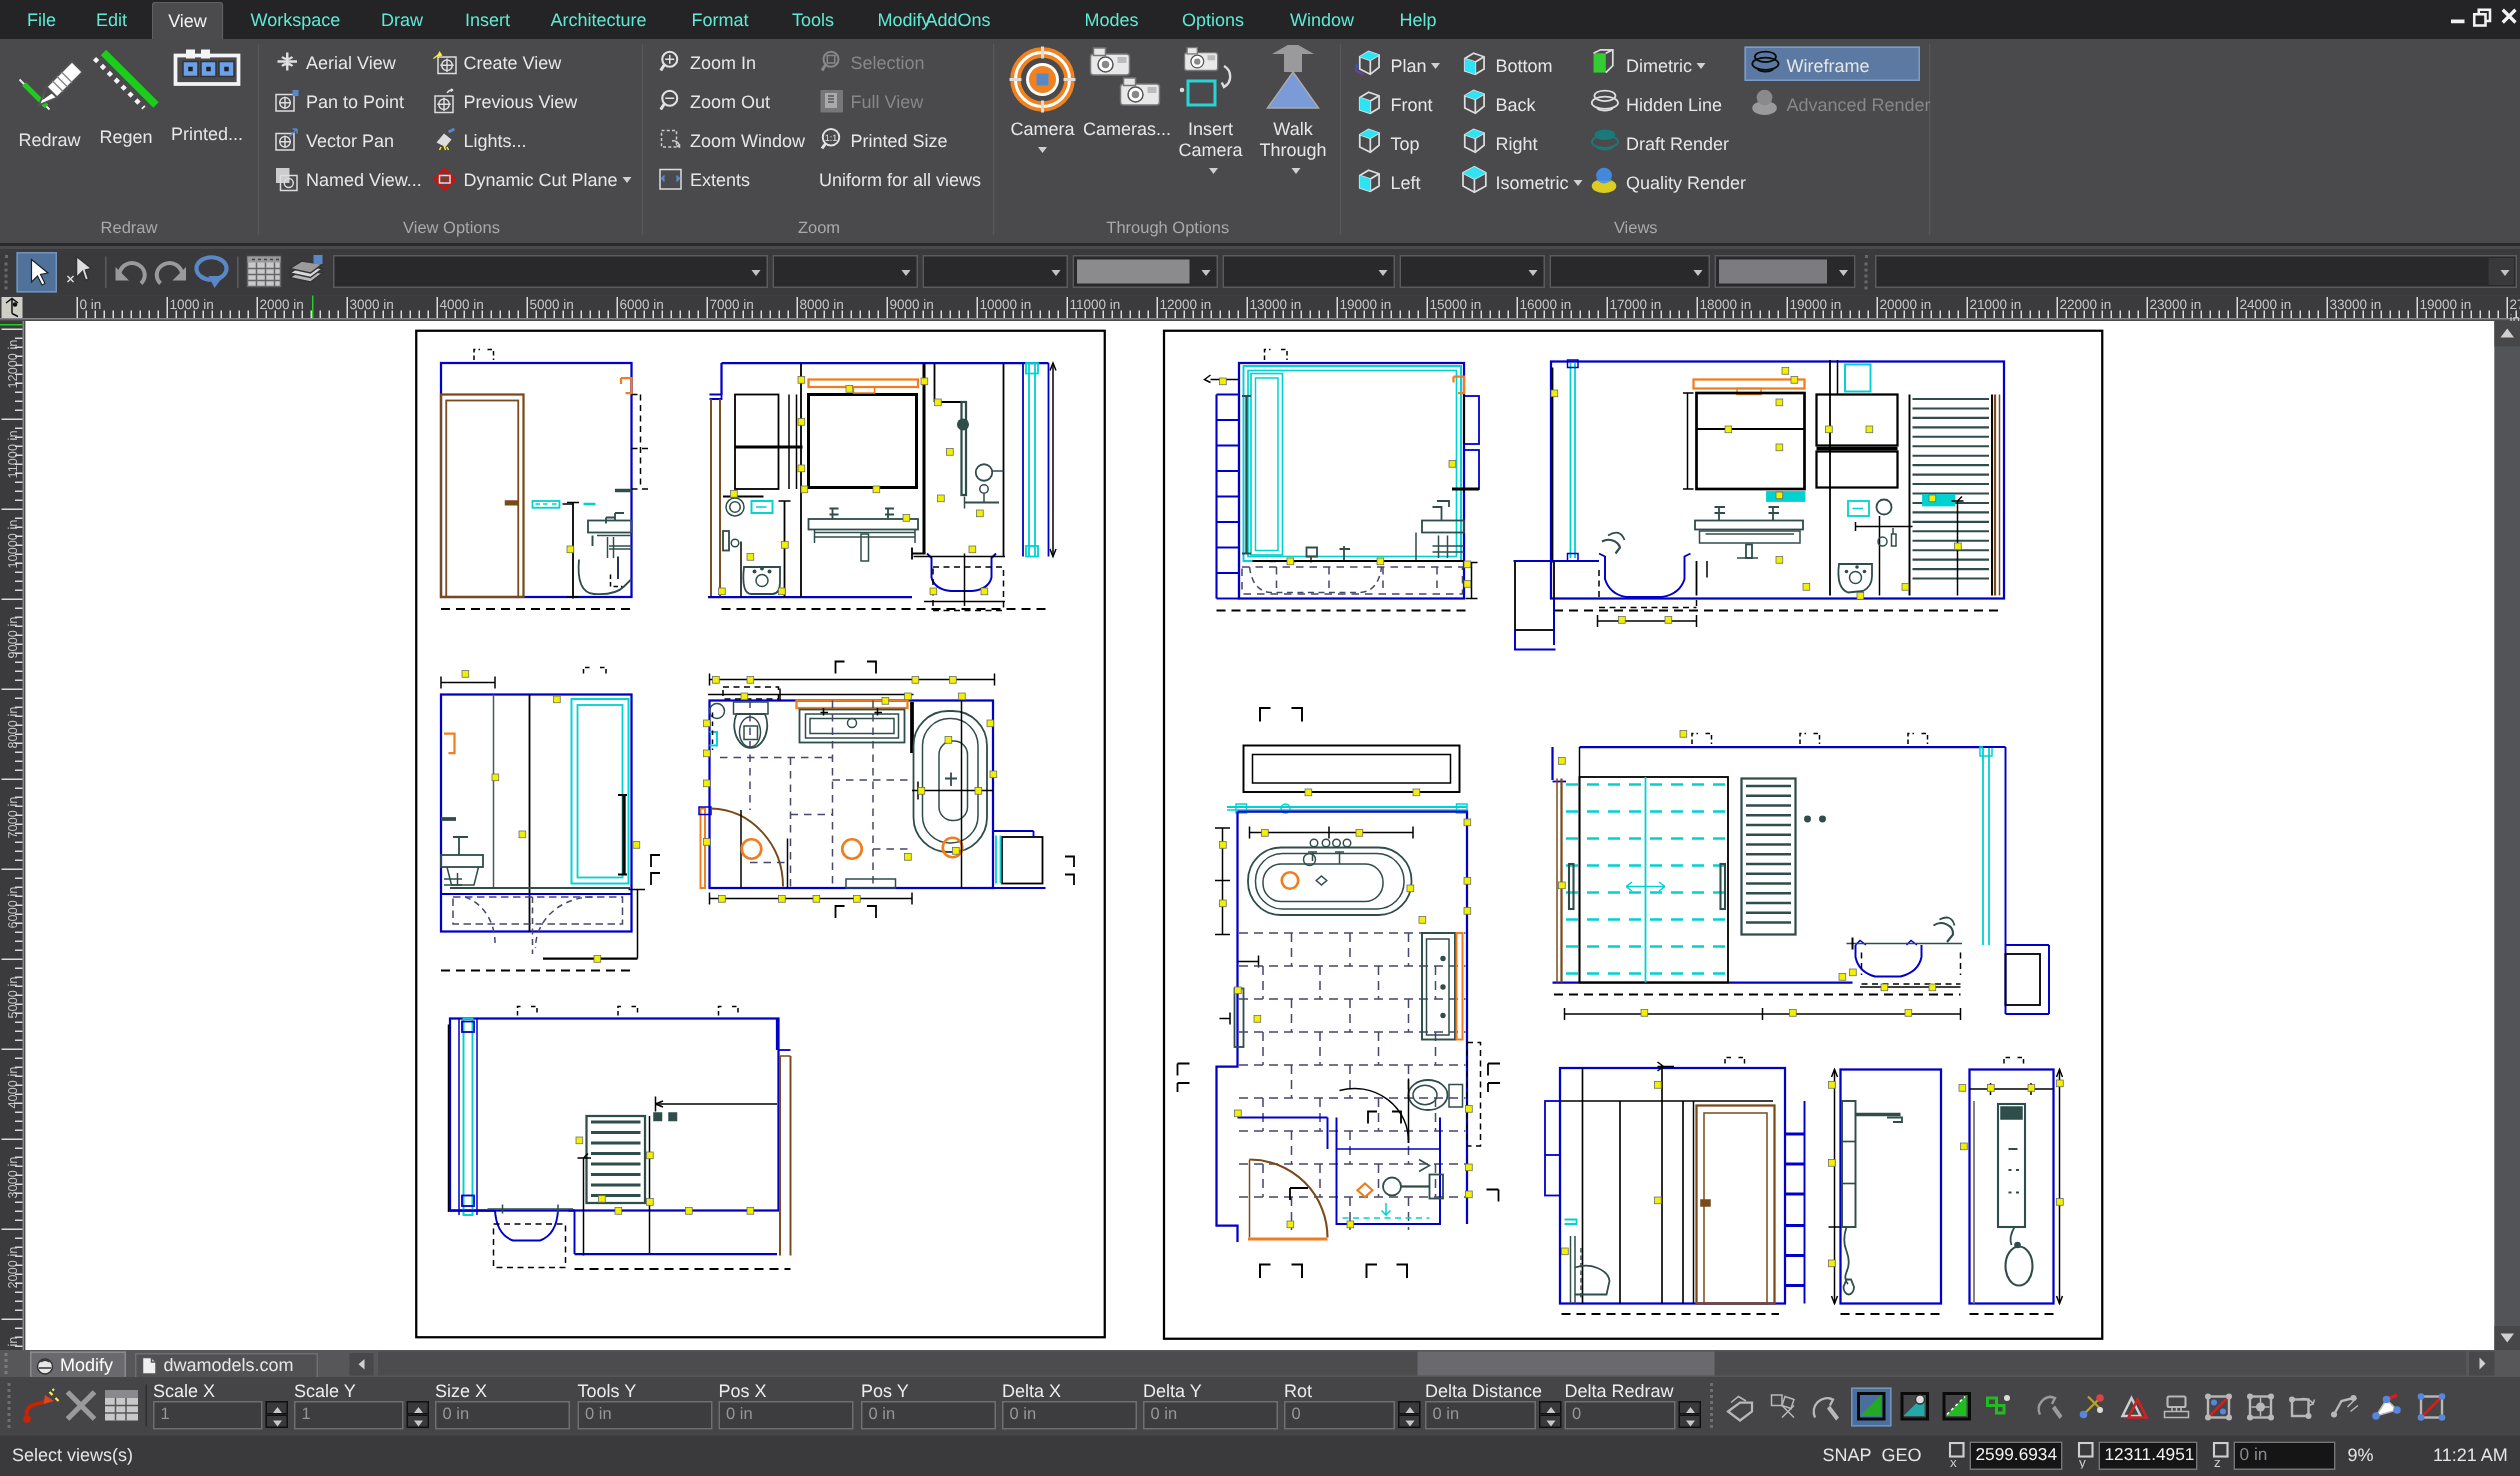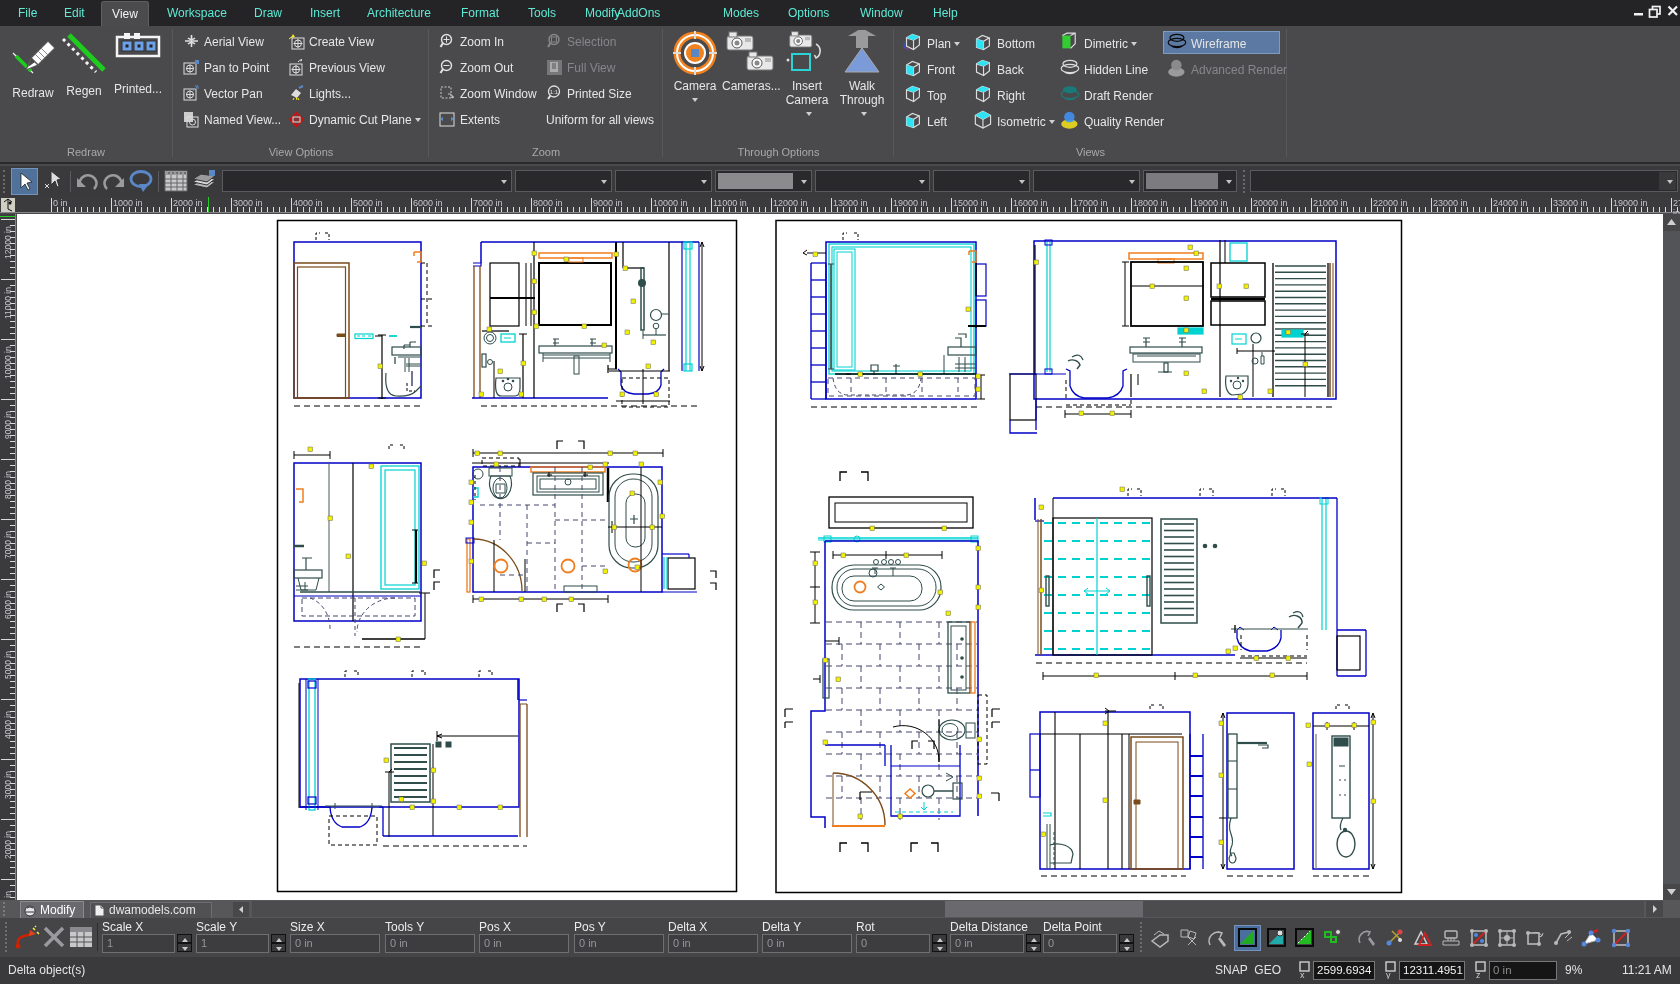--- a/index.html
+++ b/index.html
@@ -1584,21 +1584,21 @@
 <div class="spin" style="left:932px">
         <i class="u"></i>
         <i class="d"></i>
       </div>
 <div class="plabel" style="left:950px">Delta Distance</div>
 <div class="pinput" style="left:950px;width:74px">0 in</div>
 <div class="spin" style="left:1026px">
         <i class="u"></i>
         <i class="d"></i>
       </div>
-<div class="plabel" style="left:1043px">Delta Point</div>
+<div class="plabel" style="left:1043px">Delta Redraw</div>
 <div class="pinput" style="left:1043px;width:74px">0</div>
 <div class="spin" style="left:1119px">
         <i class="u"></i>
         <i class="d"></i>
       </div>
 <div style="position:absolute;left:1140px;top:4px;width:3px;height:30px;border-left:2px dotted #6e6e72"></div>
 <svg width="22" height="22" style="position:absolute;left:1150px;top:9px">
         <path d="M2 14 l8 -6 h8 v6 l-8 6 z" fill="none" stroke="#b8b8ba" stroke-width="1.5"></path>
         <path d="M4 8 l5 -4 5 3" stroke="#b8b8ba" fill="none"></path>
       </svg>
@@ -1689,21 +1689,21 @@
 <svg width="22" height="22" style="position:absolute;left:1610px;top:9px">
         <rect x="4" y="4" width="14" height="14" fill="none" stroke="#b8b8ba" stroke-width="1.6"></rect>
         <path d="M4 18 L18 4" stroke="#cc2222" stroke-width="2"></path>
         <circle cx="4" cy="4" r="2.2" fill="#5588dd"></circle>
         <circle cx="18" cy="4" r="2.2" fill="#5588dd"></circle>
         <circle cx="4" cy="18" r="2.2" fill="#5588dd"></circle>
         <circle cx="18" cy="18" r="2.2" fill="#5588dd"></circle>
       </svg>
 </div>
 <div id="statusbar">
-<span style="position:absolute;left:8px;top:6px">Delta object(s)</span>
+<span style="position:absolute;left:8px;top:6px">Select views(s)</span>
 <span style="position:absolute;left:1215px;top:6px">SNAP&nbsp;&nbsp;GEO</span>
 <svg width="14" height="18" style="position:absolute;left:1297px;top:4px">
         <rect x="3" y="1" width="9" height="9" fill="none" stroke="#cfcfcf" stroke-width="1.4"></rect>
         <text x="3" y="17" font-size="9" fill="#cfcfcf">x</text>
       </svg>
 <div class="sbox" style="left:1313px;width:62px;overflow:hidden;white-space:nowrap">2599.6934 in</div>
 <svg width="14" height="18" style="position:absolute;left:1383px;top:4px">
         <rect x="3" y="1" width="9" height="9" fill="none" stroke="#cfcfcf" stroke-width="1.4"></rect>
         <text x="3" y="17" font-size="9" fill="#cfcfcf">y</text>
       </svg>

